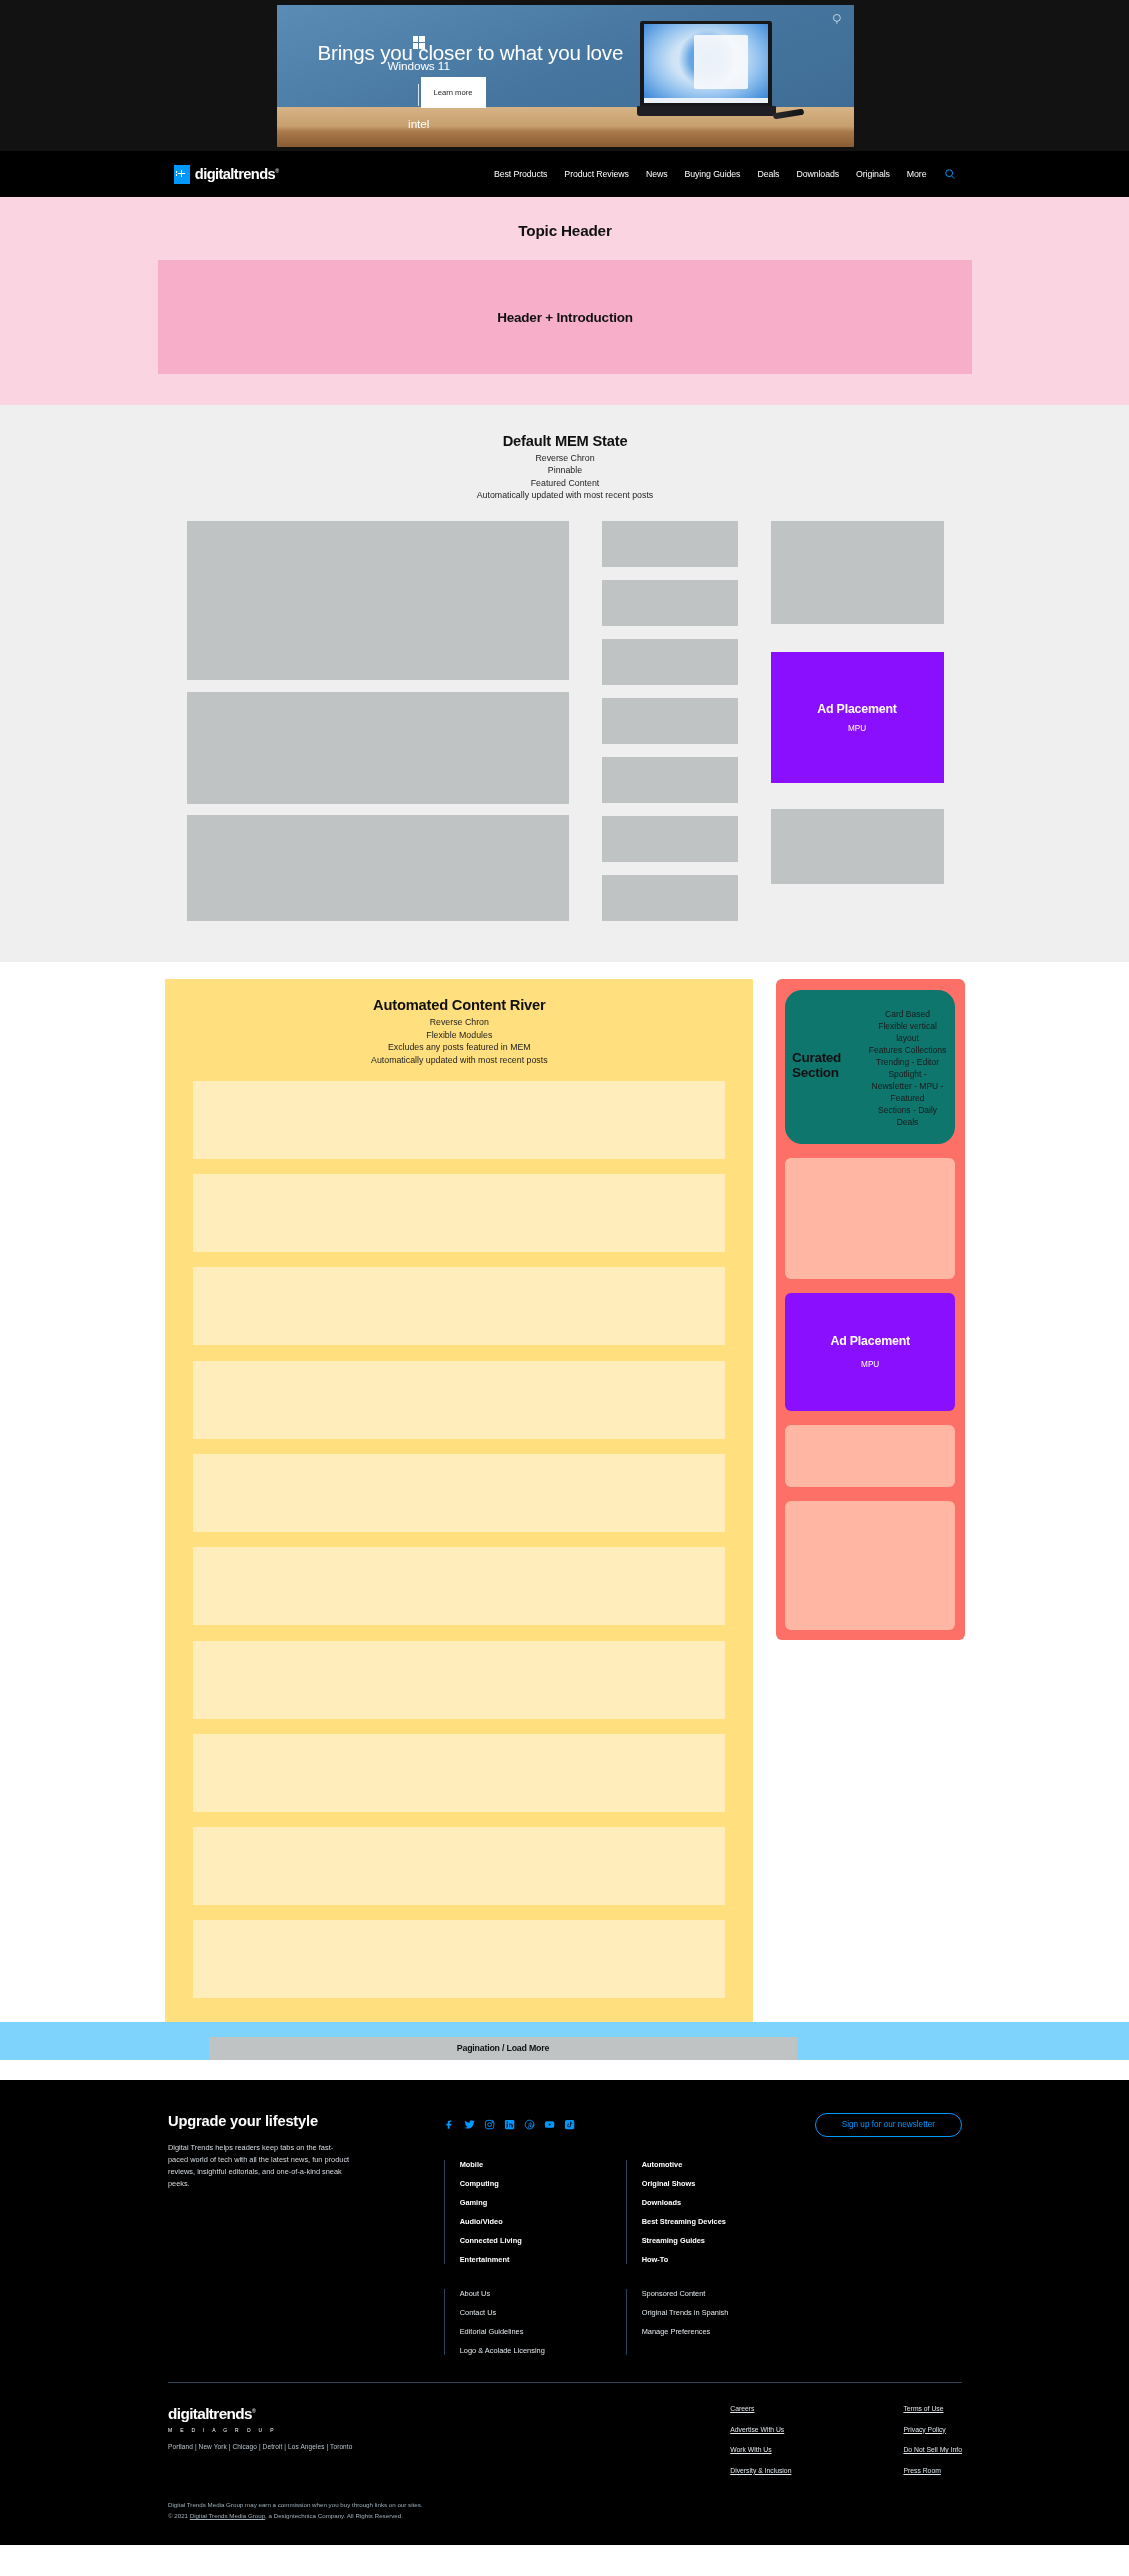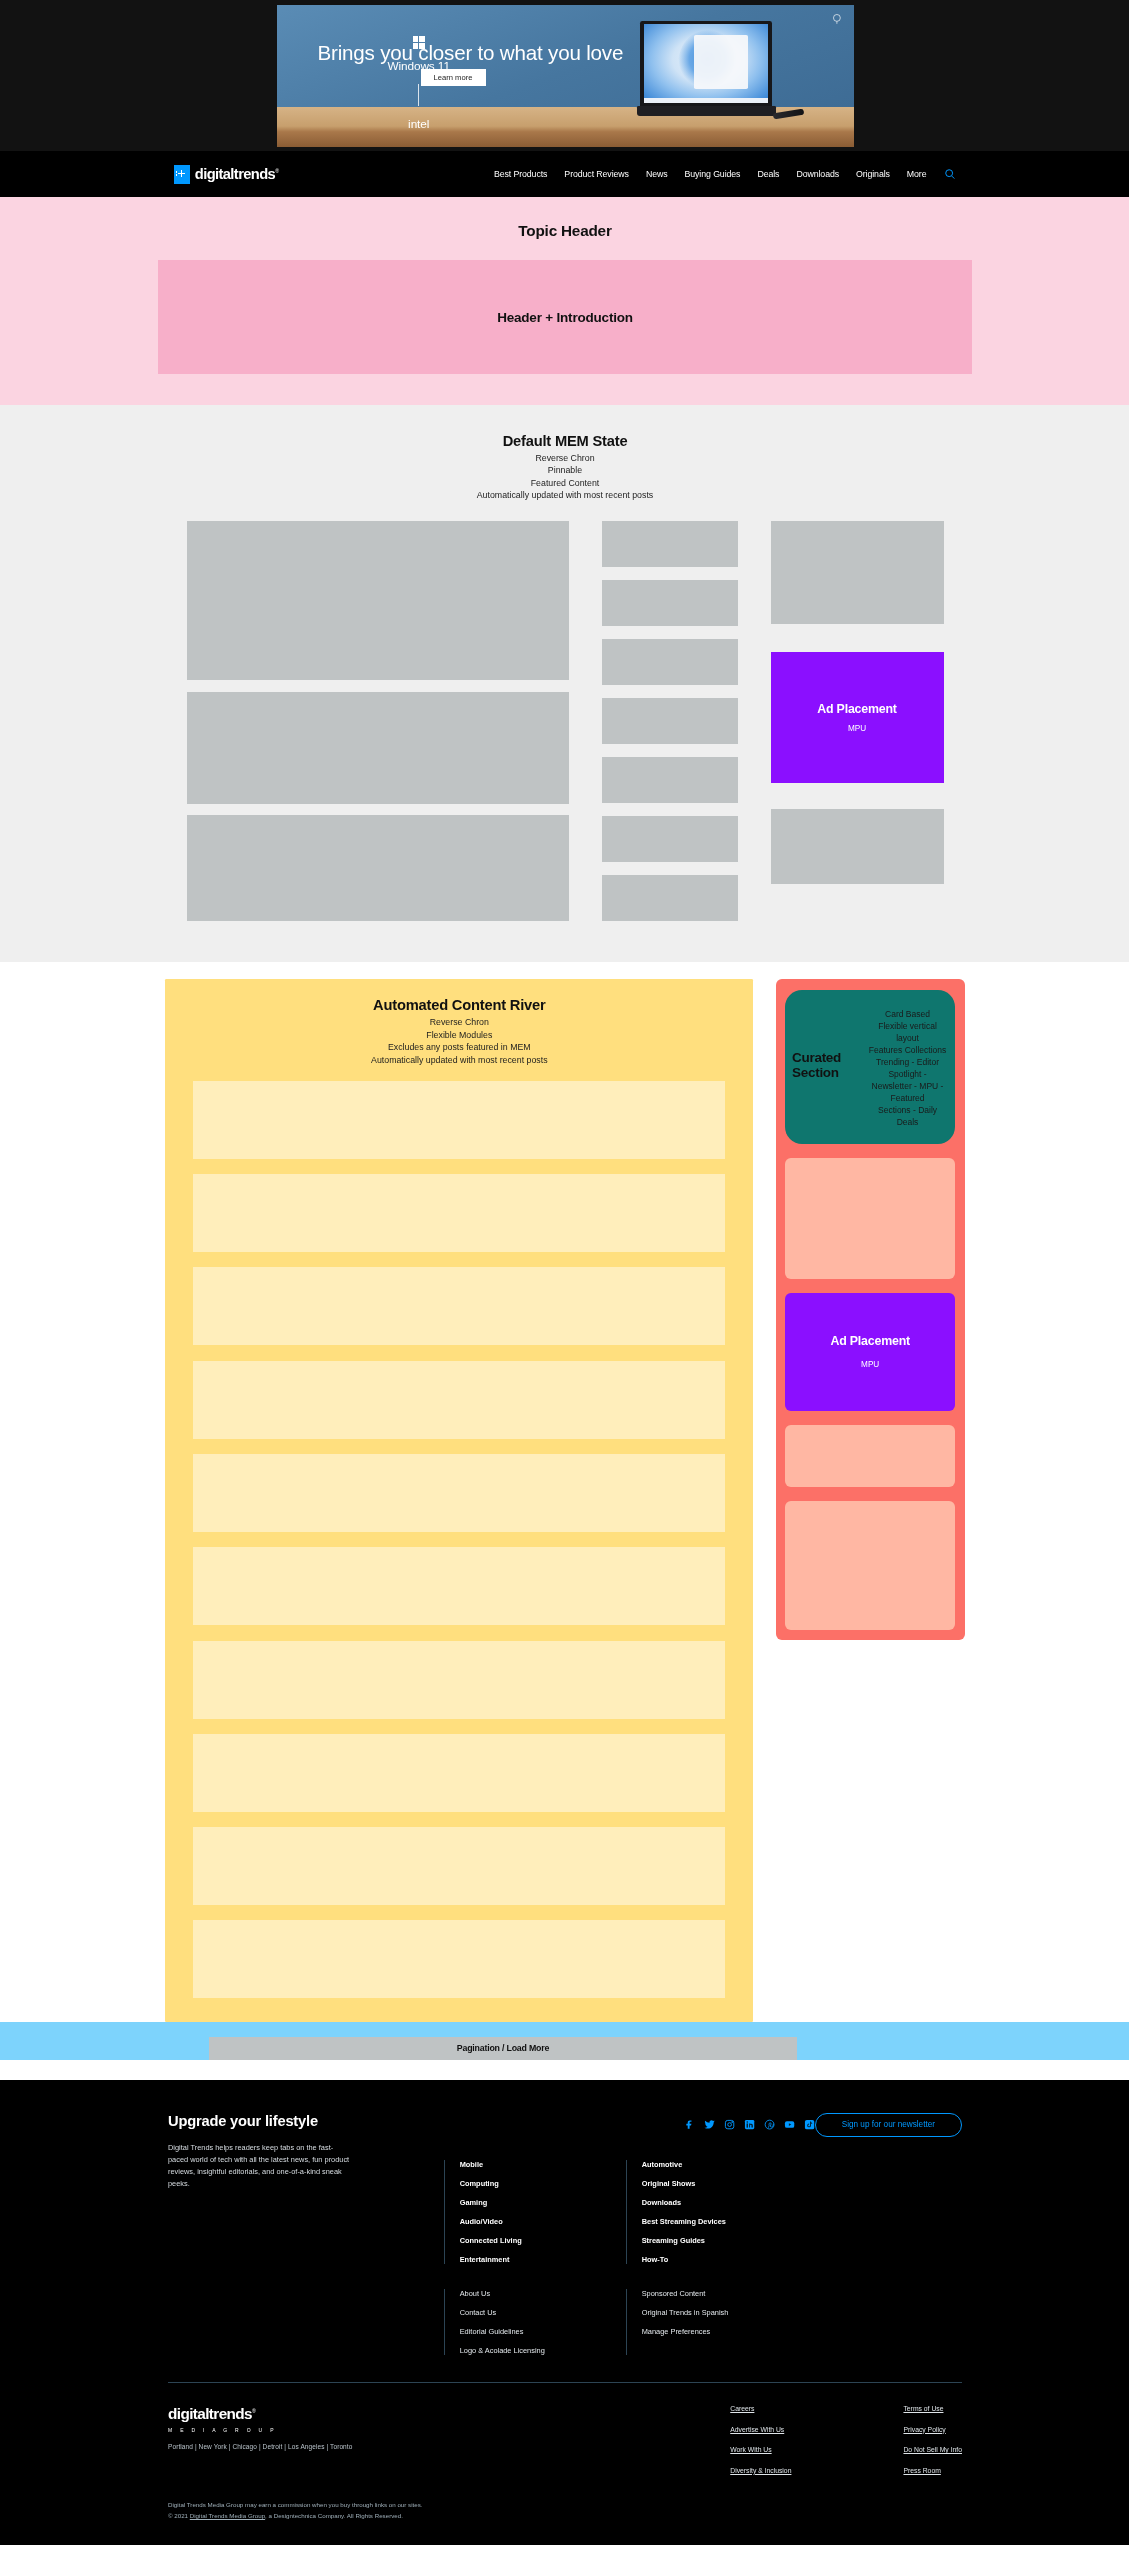--- a/index.html
+++ b/index.html
@@ -32,22 +32,22 @@
     position: absolute; left: 0; bottom: 0; width: 100%; height: 28%;
     background: linear-gradient(180deg, #cfa madeup 0%, #c8a madeup 100%);
     background: linear-gradient(180deg, #d6b386 0%, #c79f6d 48%, #a9784a 62%, #8a5c34 100%);
   }
   .ad-headline {
     position: absolute; left: 41px; top: 36px;
     color: #ffffff; font-size: 20.6px; font-weight: 400;
     letter-spacing: -0.2px; white-space: nowrap;
   }
   .ad-learn {
-    position: absolute; left: 144px; top: 64px;
-    width: 65px; height: 17px;
+    position: absolute; left: 144px; top: 72px;
+    width: 65px; height: 31px;
     background: #ffffff; color: #1b1b1b;
     font-size: 7.6px; display: flex; align-items: center; justify-content: center;
     cursor: pointer;
   }
   .ad-brandrow {
     position: absolute; left: 111px; bottom: 16px;
     display: flex; align-items: center; gap: 10.6px; flex-direction: column;
   }
   .win-logo { display: grid; grid-template-columns: 5.3px 5.3px; grid-template-rows: 5.3px 5.3px; gap: 1.5px; }
   .win-logo i { background: #fff; display: block; }
@@ -250,21 +250,21 @@
   .f-inner { width: 794px; }
   .f-top { display: flex; justify-content: space-between; }
   .f-left { width: 182px; }
   .f-left h2 {
     font-size: 14.7px; font-weight: 700; line-height: 1.22; letter-spacing: -0.2px;
   }
   .f-left p {
     font-size: 7.4px; line-height: 1.62; color: #d7dde2; margin-top: 11.2px;
   }
   .f-right { width: 518px; }
-  .f-social-row { display: flex; align-items: center; justify-content: flex-end; }
+  .f-social-row { display: flex; align-items: center; justify-content: space-between; }
   .f-social { display: flex; align-items: center; gap: 8.8px; }
   .f-social span { width: 11.2px; height: 11.2px; cursor: pointer; display: block; }
   .f-news-btn {
     border: 0.9px solid #0098ff; border-radius: 14px;
     padding: 6.5px 26px; color: #0098ff; font-size: 8.2px;
     cursor: pointer; white-space: nowrap;
   }
   .f-cols { display: flex; gap: 0; margin-top: 23.5px; }
   .f-col {
     border-left: 0.6px solid #2c4454; padding-left: 14.7px; width: 182px;

